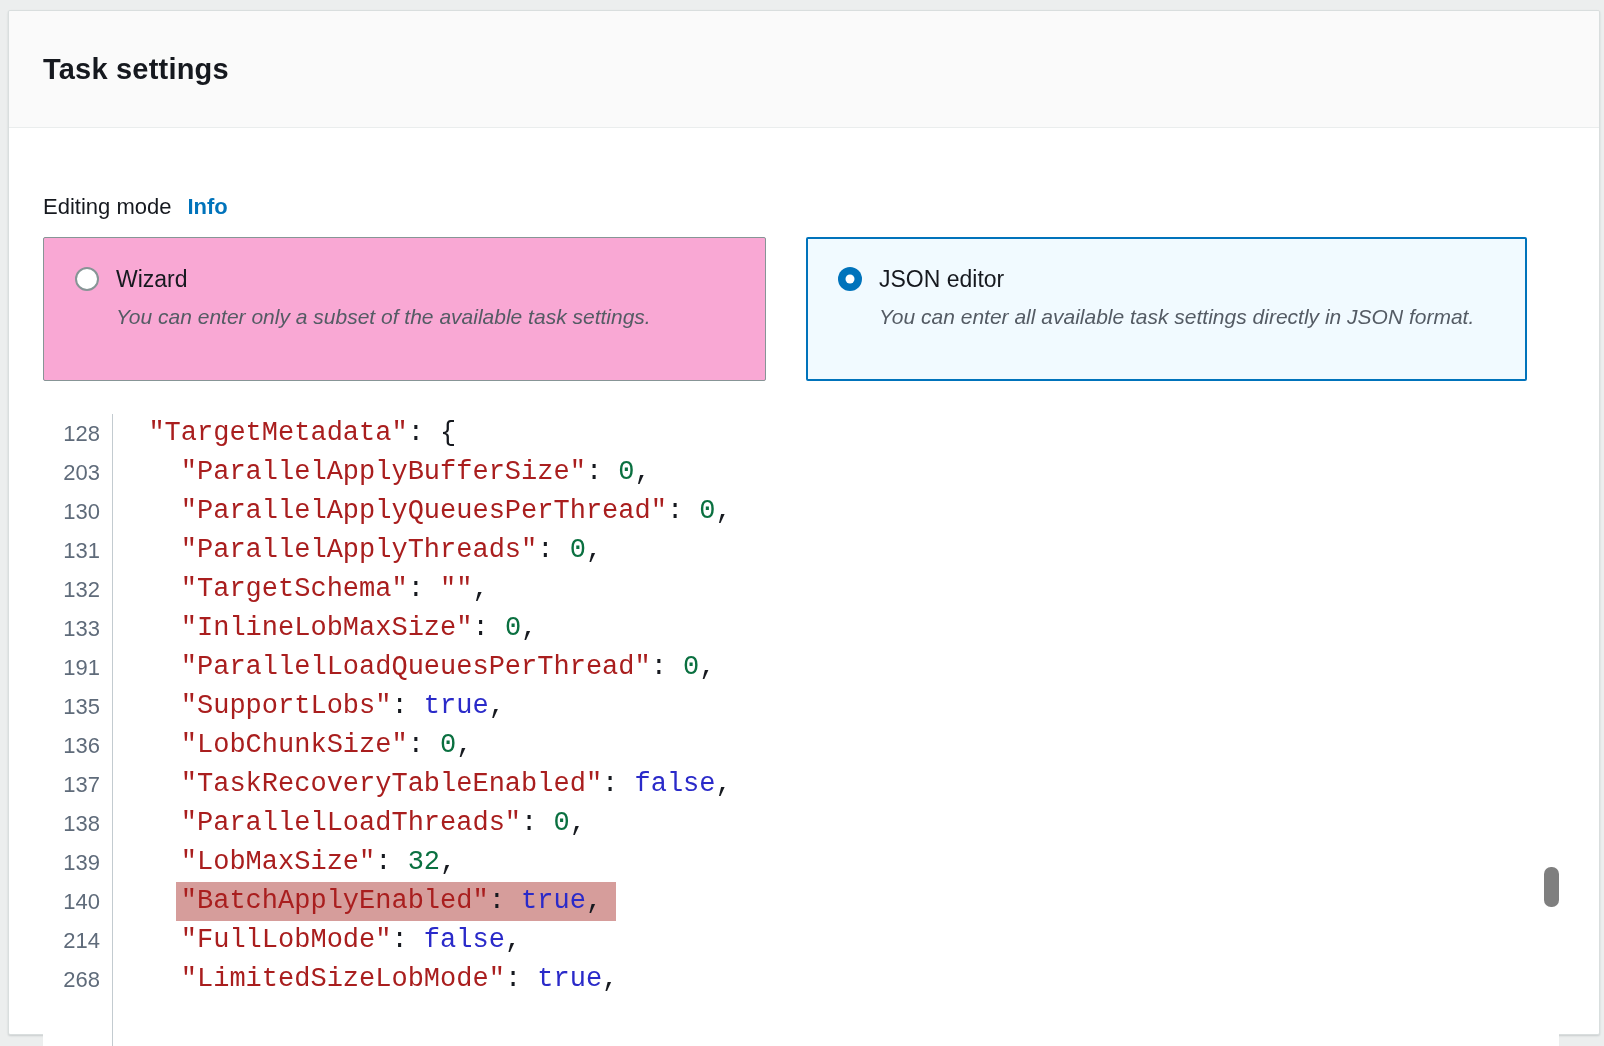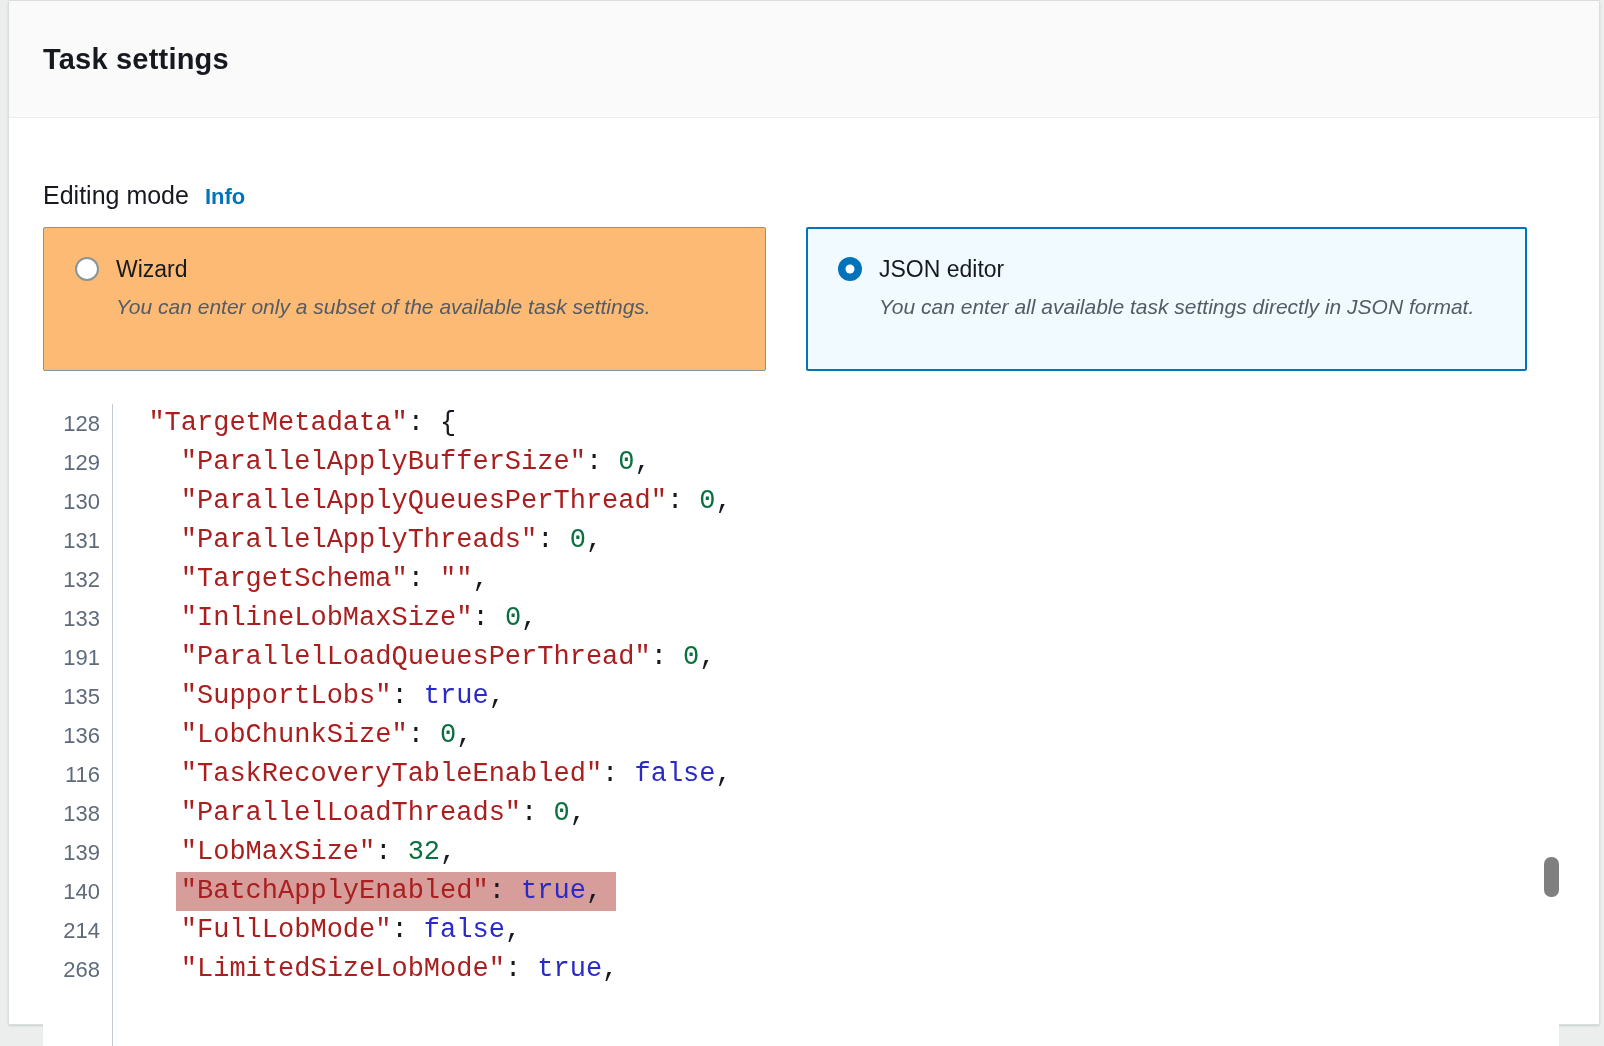--- a/index.html
+++ b/index.html
@@ -1,40 +1,40 @@
 <!DOCTYPE html>
 <html style="--accent: #0073bb; --tok-key: #a91e1e; --tok-num: #0a7040; --tok-bool: #2a2ac9; --tok-punct: #16191f; --hl: #d69d9b; --gutter: #5f6b7a;"><head>
 <meta charset="utf-8">
 <style>
   * { margin:0; padding:0; box-sizing:border-box; }
   html,body { width:1604px; height:1046px; overflow:hidden; }
   body { background:#eceeee; font-family:"Liberation Sans", sans-serif; color:#16191f; }
 
   .panel {
-    position:absolute; left:8px; top:0; width:1592px; height:1025px;
+    position:absolute; left:8px; top:10px; width:1592px; height:1025px;
     background:#ffffff; border:1px solid #d9dede; border-radius:2px;
     box-shadow:0 1px 2px rgba(0,28,36,0.15);
   }
   .panel-header {
     height:117px; background:#fafafa; border-bottom:1px solid #eaeded;
     display:flex; align-items:center; padding-left:34px;
     border-radius:2px 2px 0 0;
   }
   .panel-title { font-size:29px; font-weight:700; color:#16191f; letter-spacing:0.2px; }
 
   .panel-body { padding:32px 34px 0 34px; }
 
   .field-label-row { display:flex; align-items:baseline; gap:16px; margin-bottom:17px; }
-  .field-label { font-size:25px; color:#16191f; }
+  .field-label { font-size:22px; color:#16191f; }
   .info-link { font-size:22px; font-weight:700; color:var(--accent); text-decoration:none;margin-top:34px; }
 
   .tiles { display:flex; gap:40px; }
   .tile {
     width:723px; height:144px; border:1px solid #879596; border-radius:2px;
-    background:#fdba74; padding:26px 0 8px 31px; display:flex; align-items:flex-start; cursor:pointer;
+    background:#f9a8d4; padding:26px 0 8px 31px; display:flex; align-items:flex-start; cursor:pointer;
   }
   .tile.selected {
     width:721px; border:2px solid var(--accent); background:#f1faff; padding:25px 12px 0 30px;
   }
   .radio {
     flex:0 0 auto; width:24px; height:24px; border-radius:50%;
     border:2px solid #879596; background:#ffffff; margin-top:3px;
   }
   .radio.selected { border:none; background:var(--accent); position:relative; }
   .radio.selected::after {
@@ -108,29 +108,29 @@
           <div class="tile-label">JSON editor</div>
           <div class="tile-desc">You can enter all available task settings directly in JSON format.</div>
         </div>
       </div>
 
     </div>
 
     <div class="editor">
       <div class="gutter">
           <div class="gutter-line">128</div>
-          <div class="gutter-line">129</div>
+          <div class="gutter-line">203</div>
           <div class="gutter-line">130</div>
           <div class="gutter-line">131</div>
           <div class="gutter-line">132</div>
           <div class="gutter-line">133</div>
           <div class="gutter-line">191</div>
           <div class="gutter-line">135</div>
           <div class="gutter-line">136</div>
-          <div class="gutter-line">116</div>
+          <div class="gutter-line">137</div>
           <div class="gutter-line">138</div>
           <div class="gutter-line">139</div>
           <div class="gutter-line">140</div>
           <div class="gutter-line">214</div>
           <div class="gutter-line">268</div>
         </div>
       <div class="codearea">
           <div class="code-line">  <span class="tok-key">"TargetMetadata"</span><span class="tok-punct">: {</span></div>
           <div class="code-line">    <span class="tok-key">"ParallelApplyBufferSize"</span><span class="tok-punct">: </span><span class="tok-num">0</span><span class="tok-punct">,</span></div>
           <div class="code-line">    <span class="tok-key">"ParallelApplyQueuesPerThread"</span><span class="tok-punct">: </span><span class="tok-num">0</span><span class="tok-punct">,</span></div>

